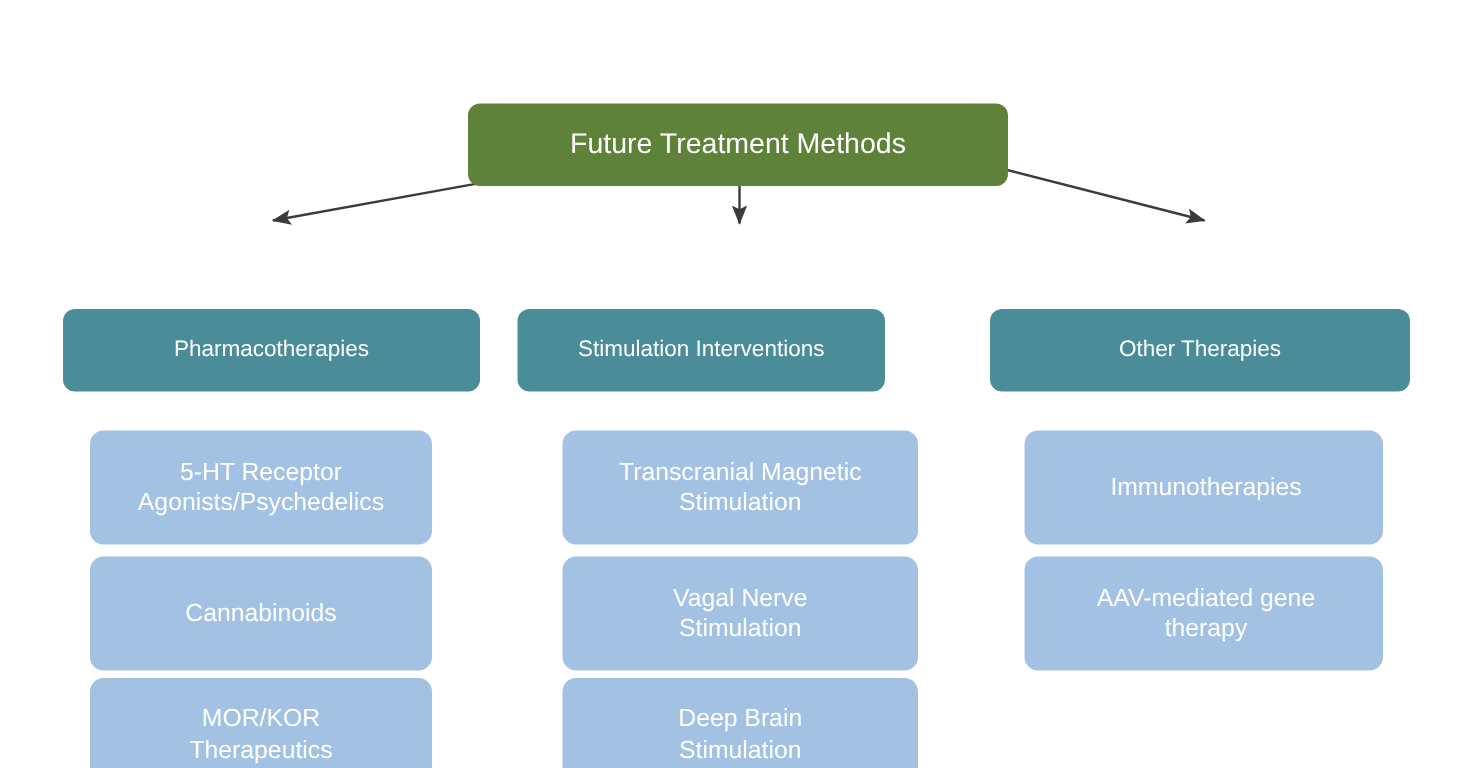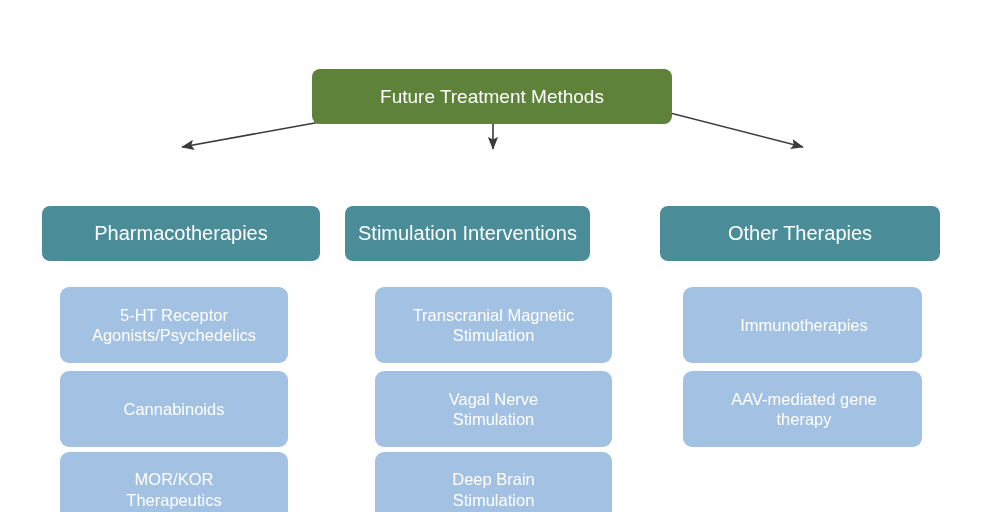--- a/index.html
+++ b/index.html
@@ -41,21 +41,21 @@
     background: #5E8239;
     border-radius: 8px;
     font-size: 19px;
   }
   
   .node.category {
     top: 161px;
     height: 55px;
     background: #4A8D98;
     border-radius: 8px;
-    font-size: 20px;
+    font-size: 15px;
   }
   .node.category.c0 { left: 42px;  width: 278px; }
   .node.category.c1 { left: 345px; width: 245px; }
   .node.category.c2 { left: 660px; width: 280px; }
 
   
   .node.leaf {
     background: #A3C2E3;
     border-radius: 9px;
     font-size: 16.5px;

